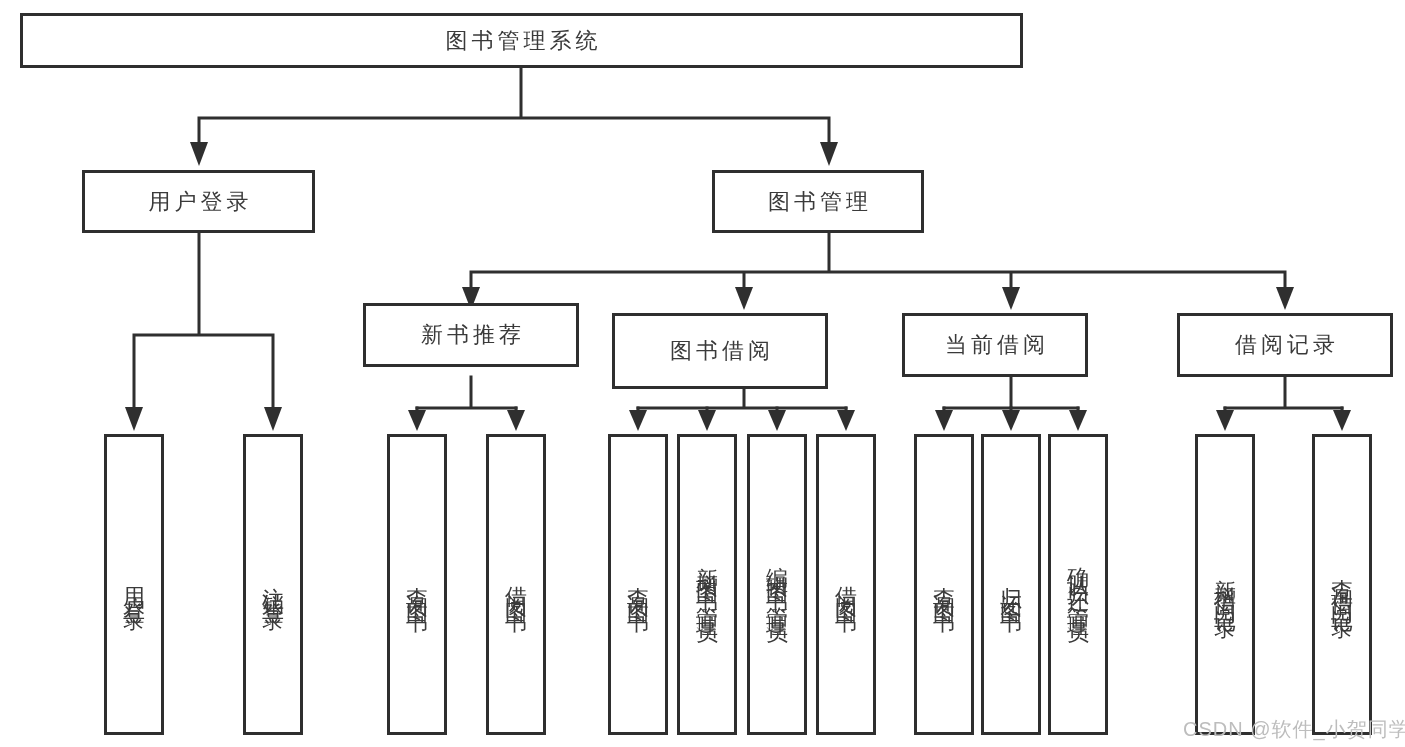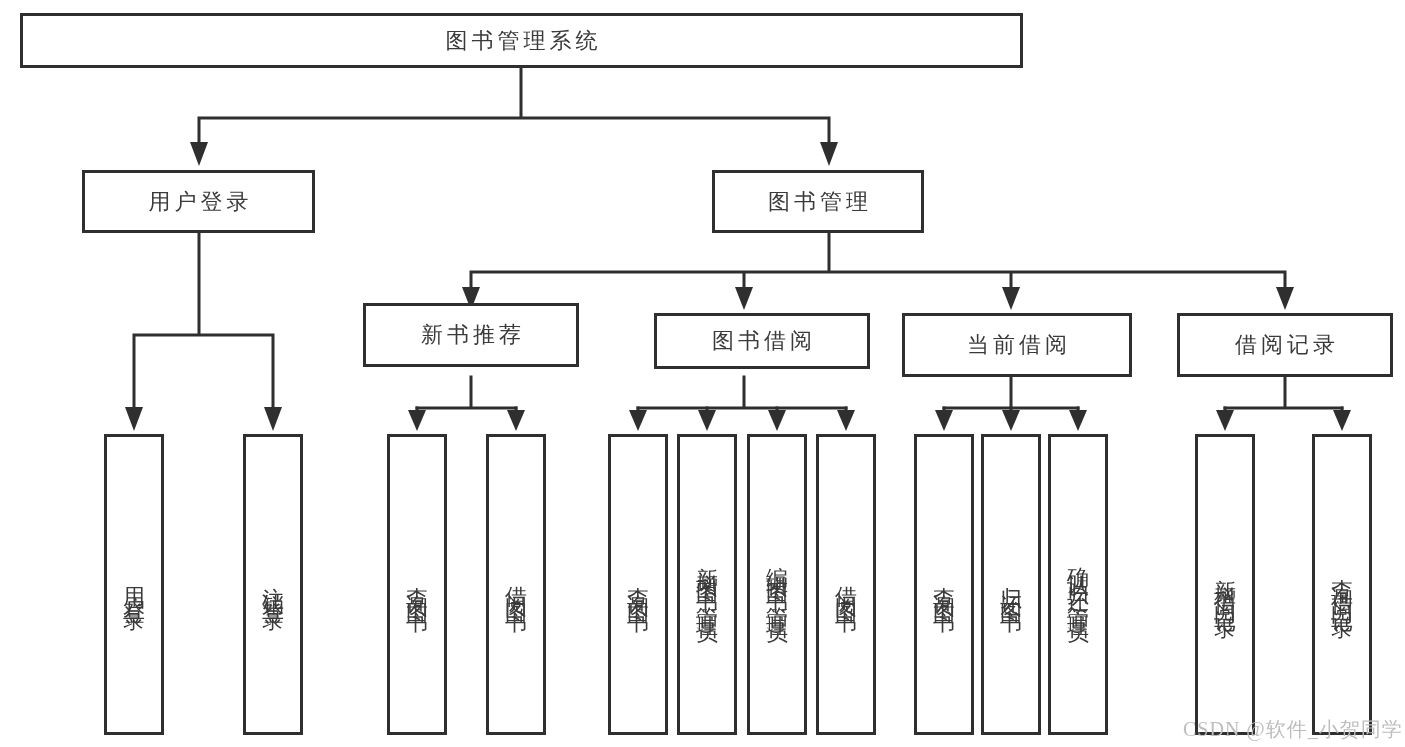--- a/index.html
+++ b/index.html
@@ -1,21 +1,21 @@
 <!DOCTYPE html>
 <html><head>
 <meta charset="utf-8">
 <style>
   html, body { margin: 0; padding: 0; background: #ffffff; }
   .stage {
     position: relative;
     width: 1405px;
     height: 747px;
     background: #ffffff;
-    font-family: Liberation Serif, serif;
+    font-family: Liberation Sans, sans-serif;
     color: #3a3a3a;
     overflow: hidden;
   }
   .wires {
     position: absolute;
     left: 0; top: 0;
     z-index: 0;
   }
   .box {
     position: absolute;
@@ -101,24 +101,24 @@
   <div class="box" style="left:82px; top:170px; width:233px; height:63px;">
     <span class="hlabel">用户登录</span>
   </div>
   <div class="box" style="left:712px; top:170px; width:212px; height:63px;">
     <span class="hlabel">图书管理</span>
   </div>
 
   <div class="box" style="left:363px; top:303px; width:216px; height:64px;">
     <span class="hlabel">新书推荐</span>
   </div>
-  <div class="box" style="left:654px; top:313px; width:216px; height:56px;">
+  <div class="box" style="left:612px; top:313px; width:216px; height:76px;">
     <span class="hlabel">图书借阅</span>
   </div>
-  <div class="box" style="left:902px; top:313px; width:230px; height:64px;">
+  <div class="box" style="left:902px; top:313px; width:186px; height:64px;">
     <span class="hlabel">当前借阅</span>
   </div>
   <div class="box" style="left:1177px; top:313px; width:216px; height:64px;">
     <span class="hlabel">借阅记录</span>
   </div>
 
   <div class="box" style="left:104px; top:434px; width:60px; height:301px;">
     <span class="vlabel">用户登录</span>
   </div>
   <div class="box" style="left:243px; top:434px; width:60px; height:301px;">

